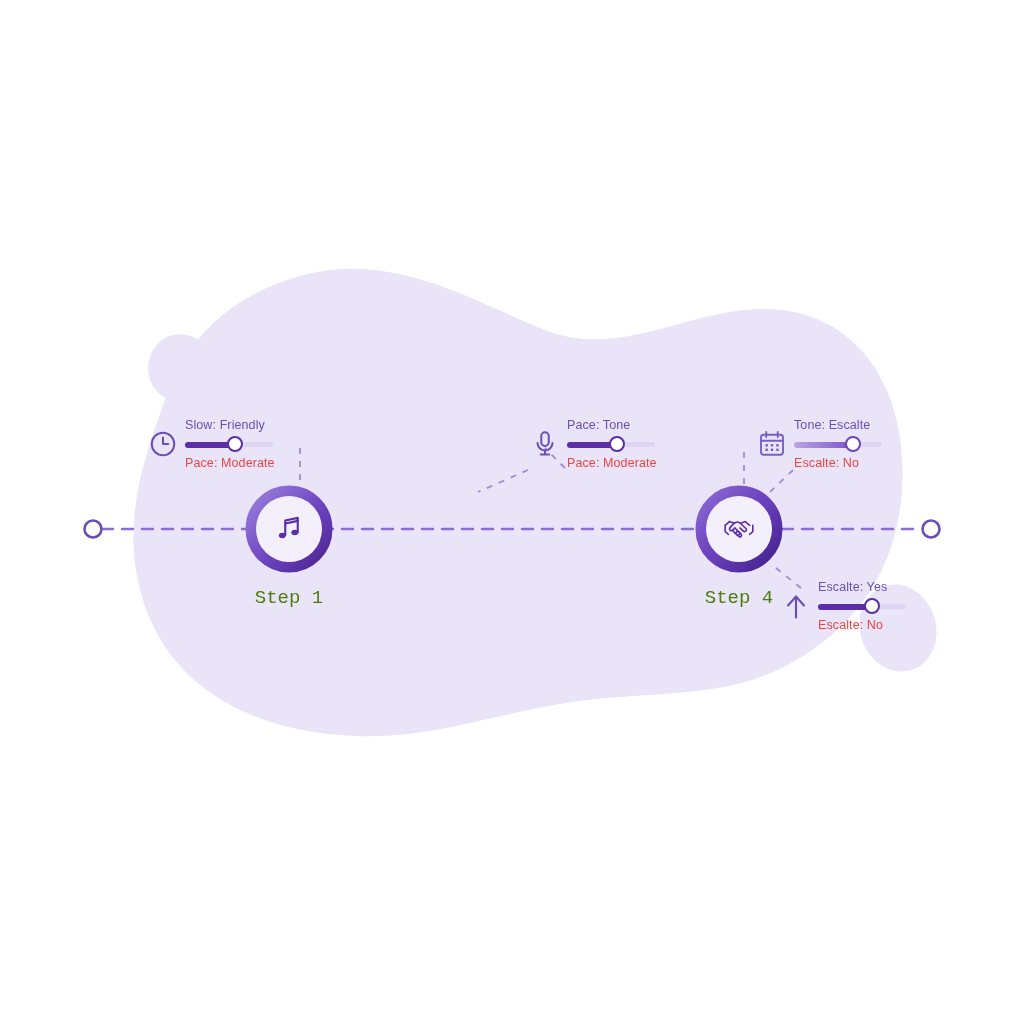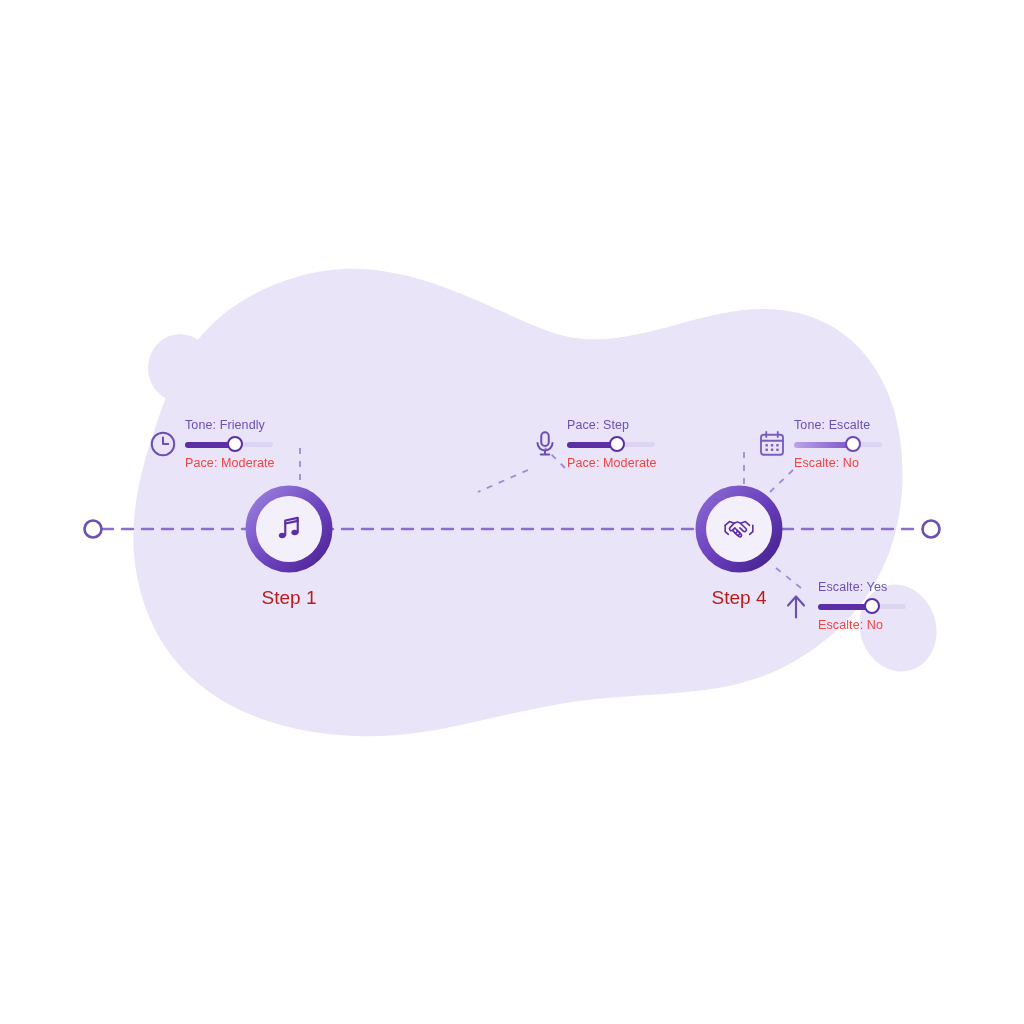--- a/index.html
+++ b/index.html
@@ -52,21 +52,21 @@
   }
   .ring .inner{
     position:absolute;left:11px;top:11px;width:66px;height:66px;
     border-radius:50%;background:#f3effb;
     display:flex;align-items:center;justify-content:center;
   }
   .ring .inner svg{display:block;}
   .steplabel{
     position:absolute;left:50%;transform:translateX(-50%);
     top:102px;
-    font-size:19px;color:#b91c1c;white-space:nowrap;
+    font-size:19px;color:#4d7c0f;white-space:nowrap;font-family:Liberation Mono, monospace;
   }
 </style>
 </head>
 <body>
 
 <div id="stage">
 
   <svg class="layer" viewBox="0 0 1024 1024" xmlns="http://www.w3.org/2000/svg">
     <path fill="#e9e4f8" d="M300,276 C392,250 470,300 545,330 C625,362 700,300 782,310
          C868,321 908,400 902,490 C896,580 845,636 782,668
@@ -142,39 +142,39 @@
     </div>
     <div class="steplabel">Step 4</div>
   </div>
 
   <div class="annot" style="left:148px;top:418px;">
     <svg class="gicon" viewBox="0 0 24 24" fill="none" stroke="#6c4fb5" stroke-width="1.6" stroke-linecap="round" stroke-linejoin="round">
       <circle cx="12" cy="12" r="9"></circle>
       <path d="M12 6.8V12h4.2"></path>
     </svg>
     <div class="gbody">
-      <div class="alabel top">Tone: Friendly</div>
+      <div class="alabel top">Slow: Friendly</div>
       <div class="slider">
         <div class="strack"></div>
         <div class="sfill" style="width:50px;"></div>
         <div class="sknob" style="left:42px;"></div>
       </div>
       <div class="alabel bot">Pace: Moderate</div>
     </div>
   </div>
 
   <div class="annot" style="left:530px;top:418px;">
     <svg class="gicon" viewBox="0 0 24 24" fill="none" stroke="#6c4fb5" stroke-width="1.6" stroke-linecap="round" stroke-linejoin="round">
       <rect x="9" y="2.6" width="6" height="11" rx="3"></rect>
       <path d="M6 11.2a6 6 0 0 0 12 0"></path>
       <path d="M12 17.2V20"></path>
       <path d="M8.6 20.4h6.8"></path>
     </svg>
     <div class="gbody">
-      <div class="alabel top">Pace: Step</div>
+      <div class="alabel top">Pace: Tone</div>
       <div class="slider">
         <div class="strack"></div>
         <div class="sfill" style="width:50px;"></div>
         <div class="sknob" style="left:42px;"></div>
       </div>
       <div class="alabel bot">Pace: Moderate</div>
     </div>
   </div>
 
   <div class="annot" style="left:757px;top:418px;">

